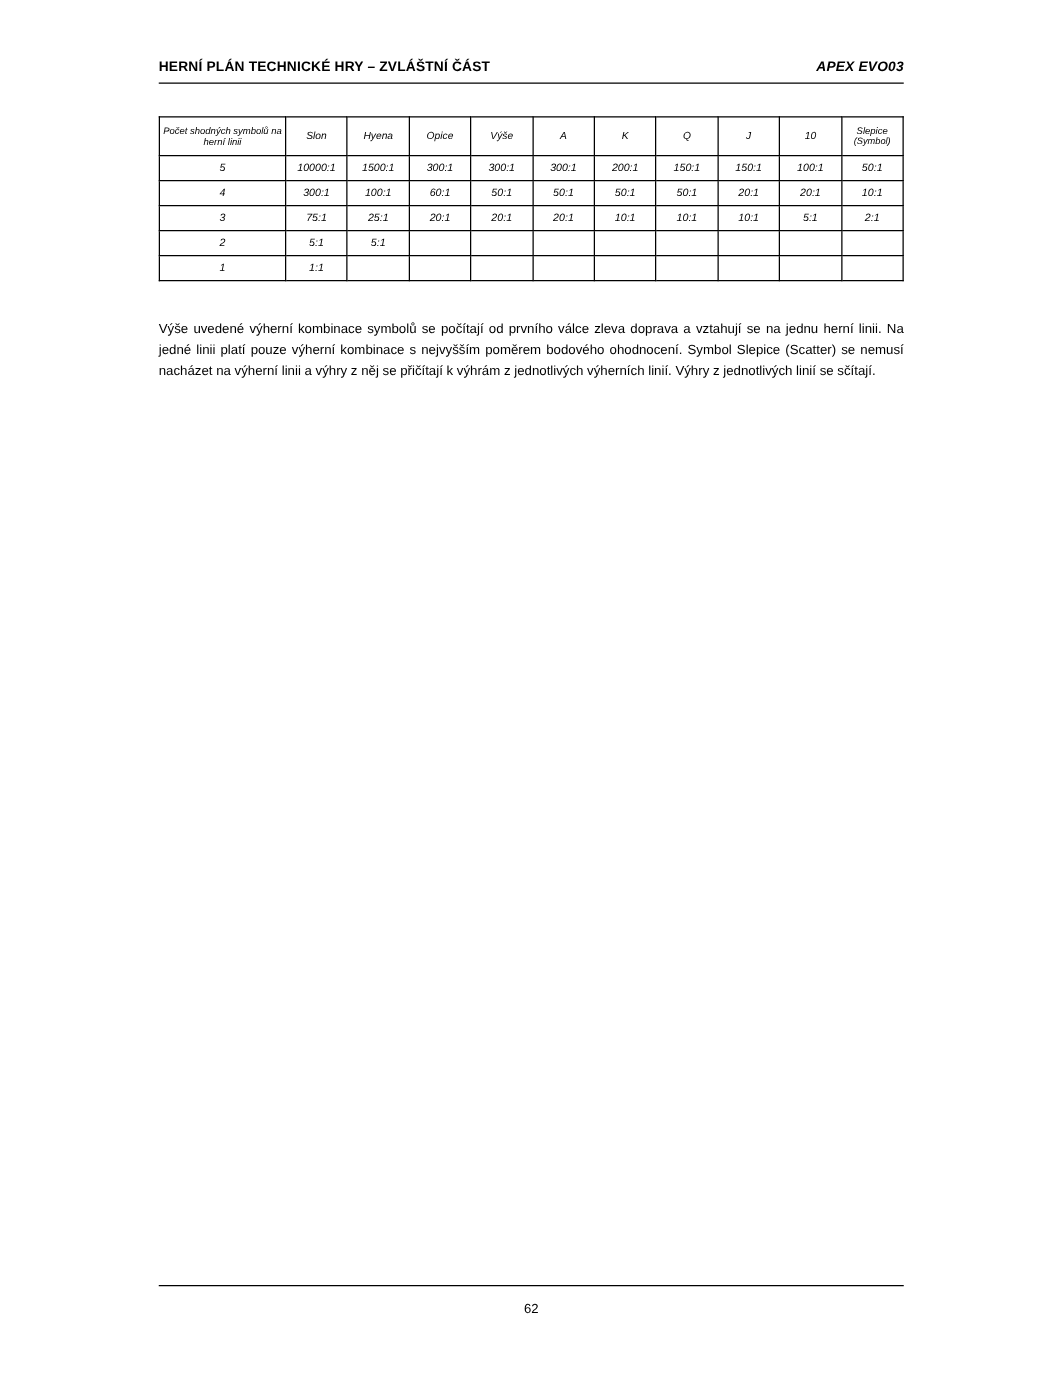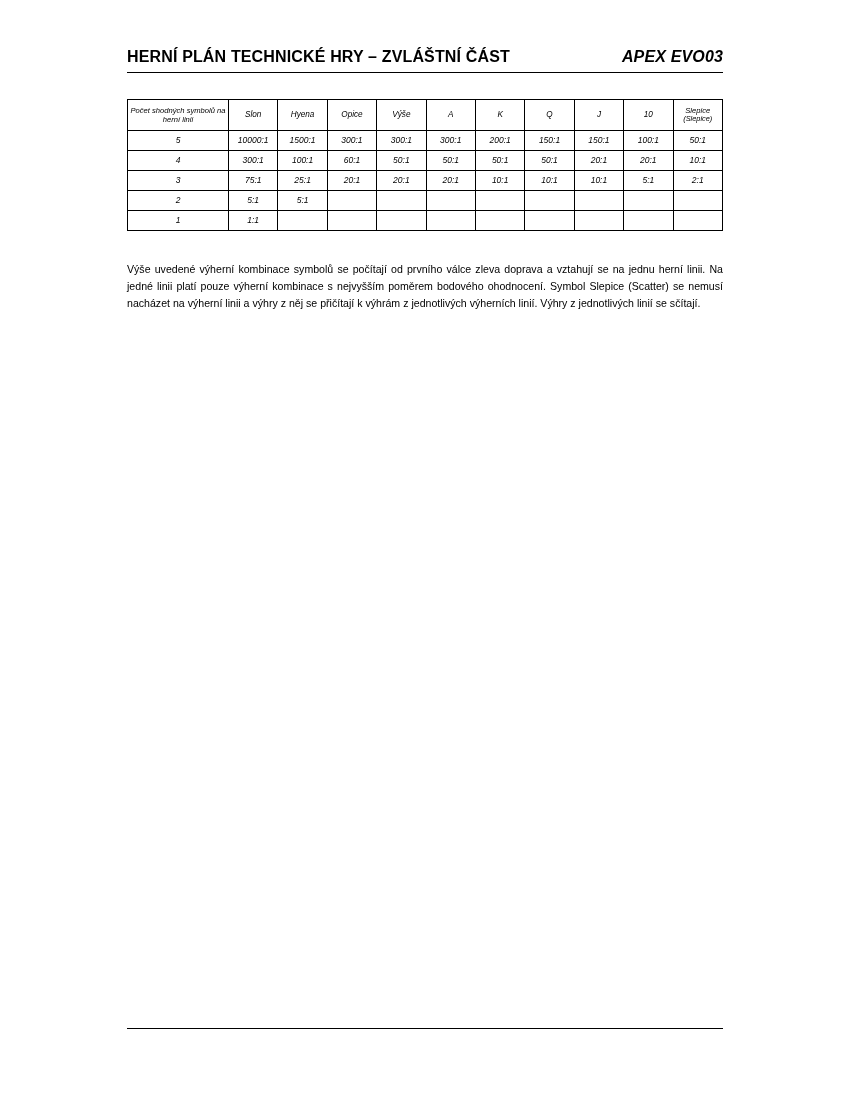--- a/index.html
+++ b/index.html
@@ -28,21 +28,21 @@
     left: 127px;
     top: 48px;
     width: 596px;
   }
 
   
   .doc-header {
     display: flex;
     justify-content: space-between;
     align-items: baseline;
-    font-size: 16px;
+    font-size: 11px;
     font-weight: bold;
     letter-spacing: 0.15px;
     padding-bottom: 6px;
   }
   .doc-header .left {
     white-space: nowrap;
   }
   .doc-header .right {
     white-space: nowrap;
     font-style: italic;
@@ -140,21 +140,21 @@
             <td class="firstcol">Počet shodných symbolů na herní linii</td>
             <td>Slon</td>
             <td>Hyena</td>
             <td>Opice</td>
             <td>Výše</td>
             <td>A</td>
             <td>K</td>
             <td>Q</td>
             <td>J</td>
             <td>10</td>
-            <td class="lastcol"><span>Slepice</span><span class="hdr-sub">(Slepice)</span></td>
+            <td class="lastcol"><span>Slepice</span><span class="hdr-sub">(Symbol)</span></td>
           </tr>
         </thead>
         <tbody>
           <tr>
             <td class="firstcol">5</td>
             <td>10000:1</td>
             <td>1500:1</td>
             <td>300:1</td>
             <td>300:1</td>
             <td>300:1</td>
@@ -219,15 +219,16 @@
         </tbody>
       </table>
     </div>
 
     <p class="body-par">Výše uvedené výherní kombinace symbolů se počítají od prvního válce zleva doprava a vztahují se na jednu herní linii. Na jedné linii platí pouze výherní kombinace s nejvyšším poměrem bodového ohodnocení.  Symbol Slepice (Scatter) se nemusí nacházet na výherní linii a výhry z něj se přičítají k výhrám z jednotlivých výherních linií. Výhry z jednotlivých linií se sčítají.</p>
 
   </div>
 
   <div class="footer">
     <div class="footer-rule"></div>
+    <div class="footer-num">62</div>
   </div>
 
 </div>
 
 </body></html>

